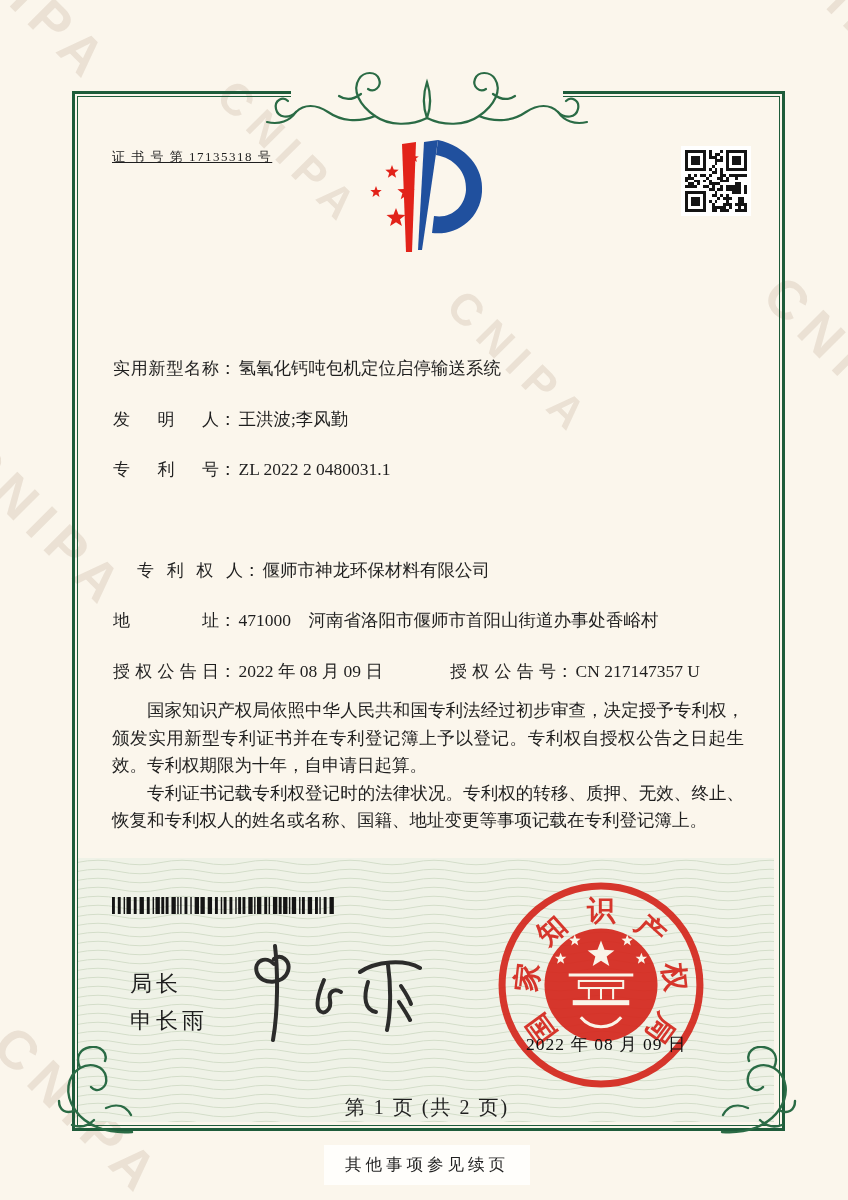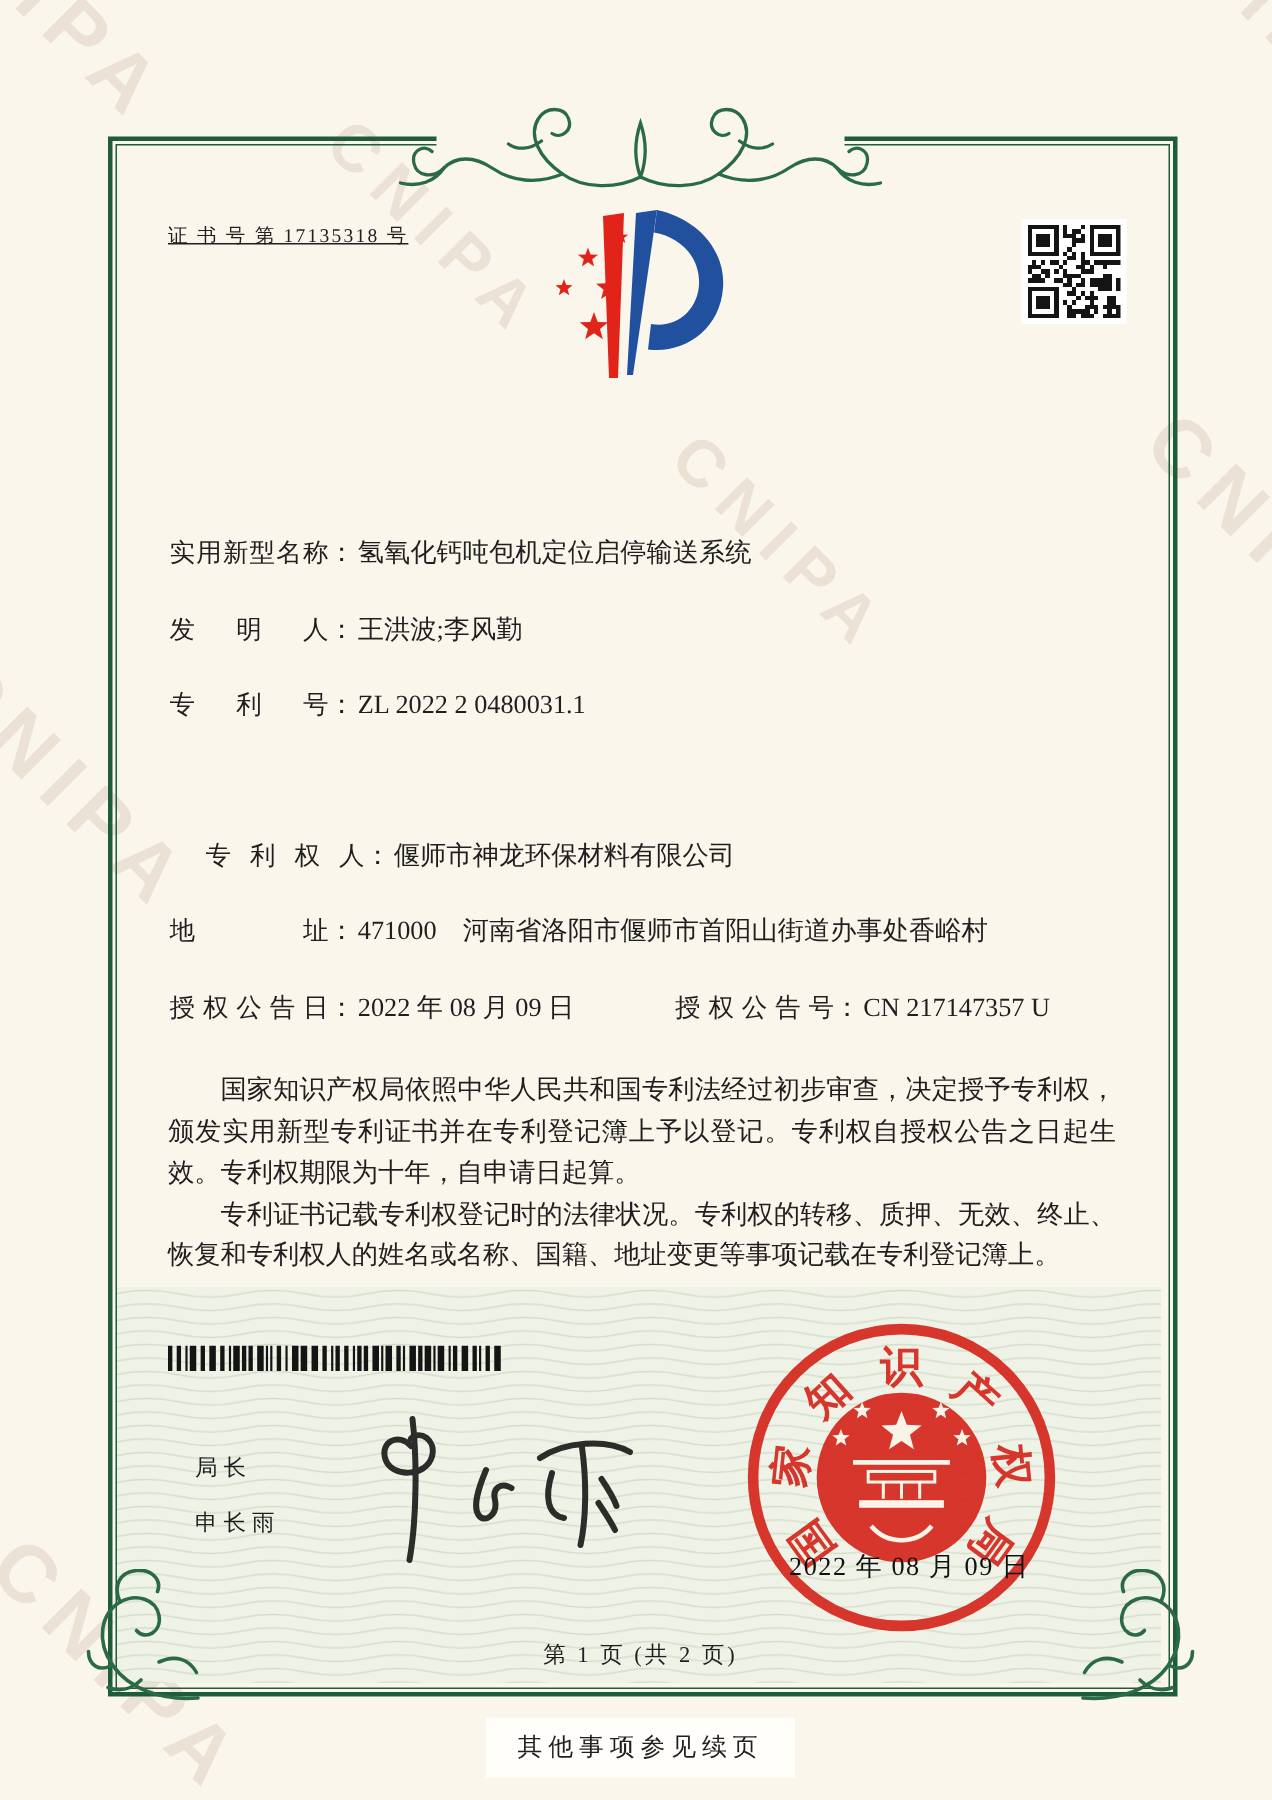--- a/index.html
+++ b/index.html
@@ -41,36 +41,36 @@
   .frow{position:absolute;left:113px;font-size:17.5px;white-space:nowrap;z-index:5;}
   .flab{display:inline-block;width:106px;font-size:17px;text-align:justify;text-align-last:justify;
         vertical-align:baseline;}
   .fcolon{display:inline-block;margin-right:2px;}
   .r1{top:356px;} .r2{top:407px;} .r3{top:457px;} .r4{top:508px;}
   .r5{top:558px;margin-left:24px;} .r6{top:608px;} .r7{top:659px;}
   .pair2{position:absolute;left:337px;top:0;white-space:nowrap;}
 
   
   .paras{position:absolute;left:112px;top:697px;width:632px;font-size:17.5px;
-         line-height:27.5px;text-align:justify;z-index:5;margin-top:16px;}
+         line-height:27.5px;text-align:justify;z-index:5;}
   .paras p{margin:0;text-indent:2em;}
 
   
   .barcode{position:absolute;left:112px;top:897px;z-index:5;}
-  .chief{position:absolute;left:130px;top:969px;font-size:15px;letter-spacing:4px;z-index:5;}
+  .chief{position:absolute;left:130px;top:969px;font-size:22px;letter-spacing:4px;z-index:5;}
   .chief-name{top:1006px;}
   .sig{position:absolute;left:244px;top:940px;z-index:5;}
   .seal{position:absolute;left:494px;top:878px;z-index:6;}
   #seal-ring text{font-size:28px;font-weight:bold;fill:#d5281e;
                   font-family:"Liberation Serif",serif;text-anchor:middle;}
   .sealdate{position:absolute;left:526px;top:1032px;font-size:17.5px;letter-spacing:1px;
             z-index:7;color:#111;}
 
   .pagenum{position:absolute;left:427px;top:1094px;transform:translateX(-50%);
-           font-size:15px;letter-spacing:2px;z-index:5;}
+           font-size:20px;letter-spacing:2px;z-index:5;}
   .footnote{position:absolute;left:427px;top:1145px;transform:translateX(-50%);
             background:#fffefb;padding:9px 21px;font-size:16.5px;letter-spacing:4px;
             z-index:5;white-space:nowrap;}
 </style>
 </head>
 <body>
 
 <div class="page">
 
   <span class="wm wm-1">CNIPA</span>

